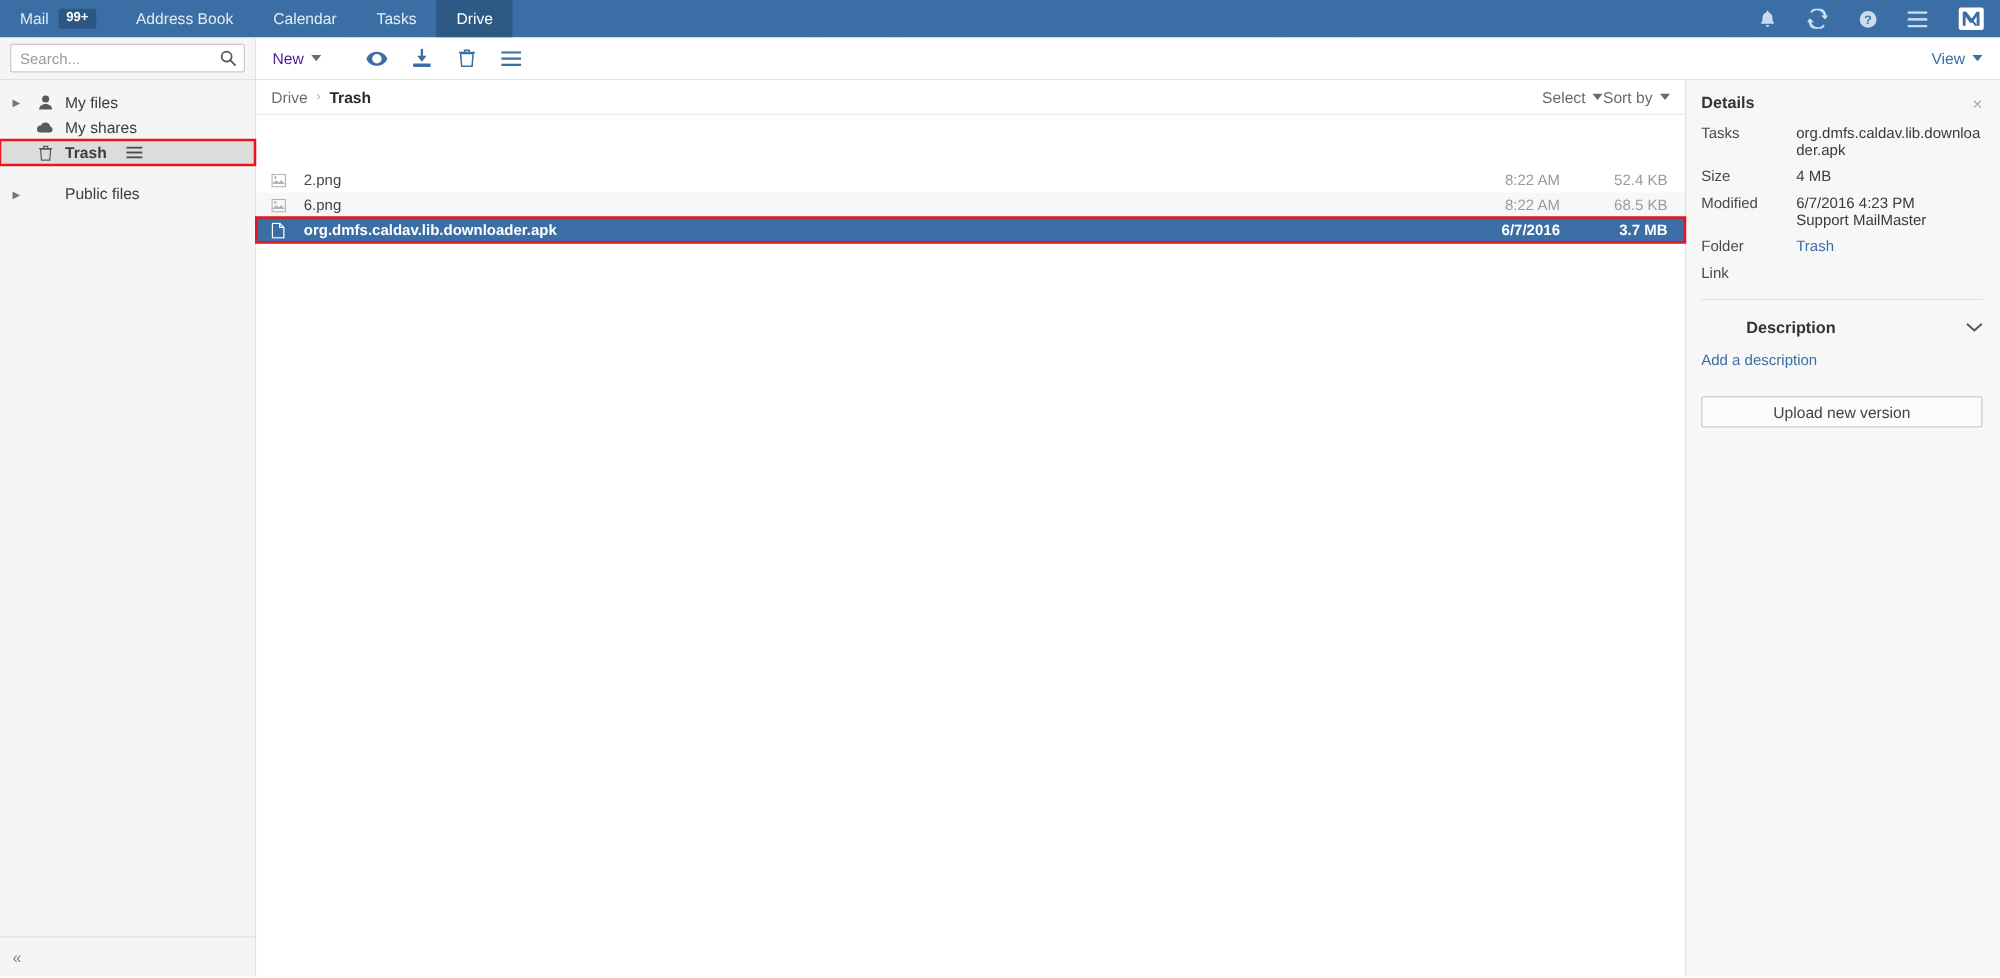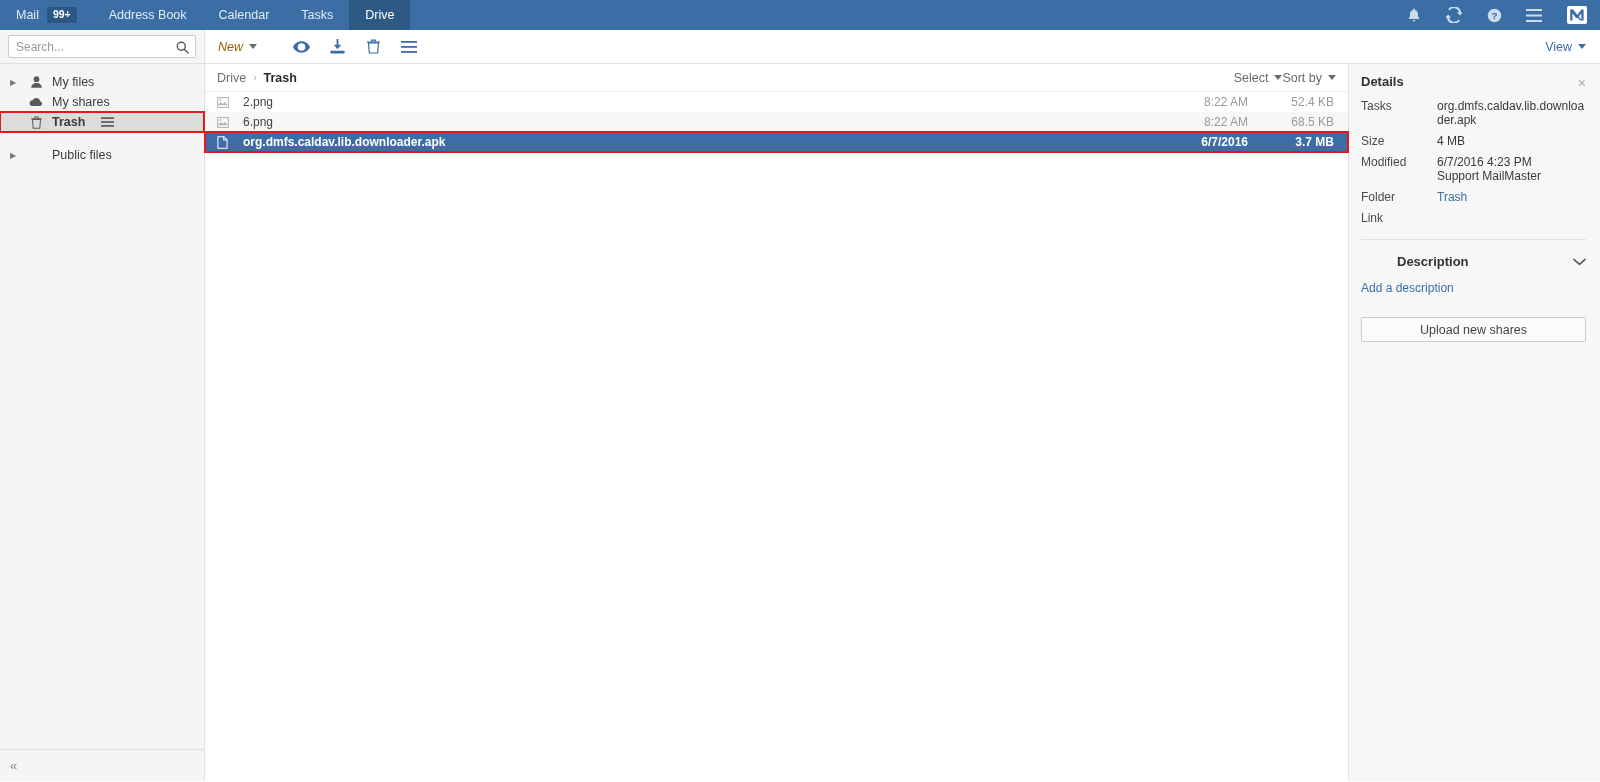--- a/index.html
+++ b/index.html
@@ -126,26 +126,25 @@
   .searchbox input::placeholder { color: #9a9a9a; }
   .search-ico { position: absolute; right: 6px; top: 4px; color: #555; }
 
   .toolbar {
     flex: 1;
     display: flex; align-items: center;
     padding-left: 13px;
     background: #ffffff;
   }
   .tb-new {
-    font-size: 12.5px; color: #a16207;
+    font-size: 12.5px; color: #4c1d95;
     display: flex; align-items: center; gap: 6px;
     cursor: pointer;
     padding: 0 8px 0 0;
     margin-right: 18px;
-    font-style: italic;
   }
   .caret-dn {
     width: 0; height: 0;
     border-left: 4px solid transparent;
     border-right: 4px solid transparent;
     border-top: 5px solid #6a6a6a;
     display: inline-block;
   }
   .tb-ico {
     width: 36px; height: 34px;
@@ -253,21 +252,21 @@
   .crumb { color: #6f6f6f; cursor: pointer; }
   .crumb.current { color: #2b2b2b; font-weight: bold; cursor: default; }
   .crumb-sep { color: #b0b0b0; margin: 0 7px; font-size: 10px; }
   .crumb-right { margin-left: auto; display: flex; }
   .crumb-menu {
     font-size: 12.5px; color: #6a6a6a;
     display: flex; align-items: center; gap: 6px;
     cursor: pointer;
   }
 
-  .filelist { position: relative; }
+  .filelist { position: relative; margin-top: 42px; }
   .frow {
     height: 20px;
     display: flex; align-items: center;
     font-size: 12px;
     color: #444;
     cursor: pointer;
     position: relative;
     padding-left: 12px;
   }
   .frow.alt { background: #f7f7f7; }
@@ -752,16 +751,16 @@
       <span>Description</span>
       <span class="chev">
         <svg width="13" height="8" viewBox="0 0 14 8" fill="none" stroke="currentColor" stroke-width="1.6">
           <path d="M1 1.2L7 6.6l6-5.4" stroke-linecap="round" stroke-linejoin="round"></path>
         </svg>
       </span>
     </div>
 
     <div class="desc-link">Add a description</div>
 
-    <button class="upload-btn">Upload new shares</button>
+    <button class="upload-btn">Upload new version</button>
   </div>
 
 </div>
 
 </body></html>

